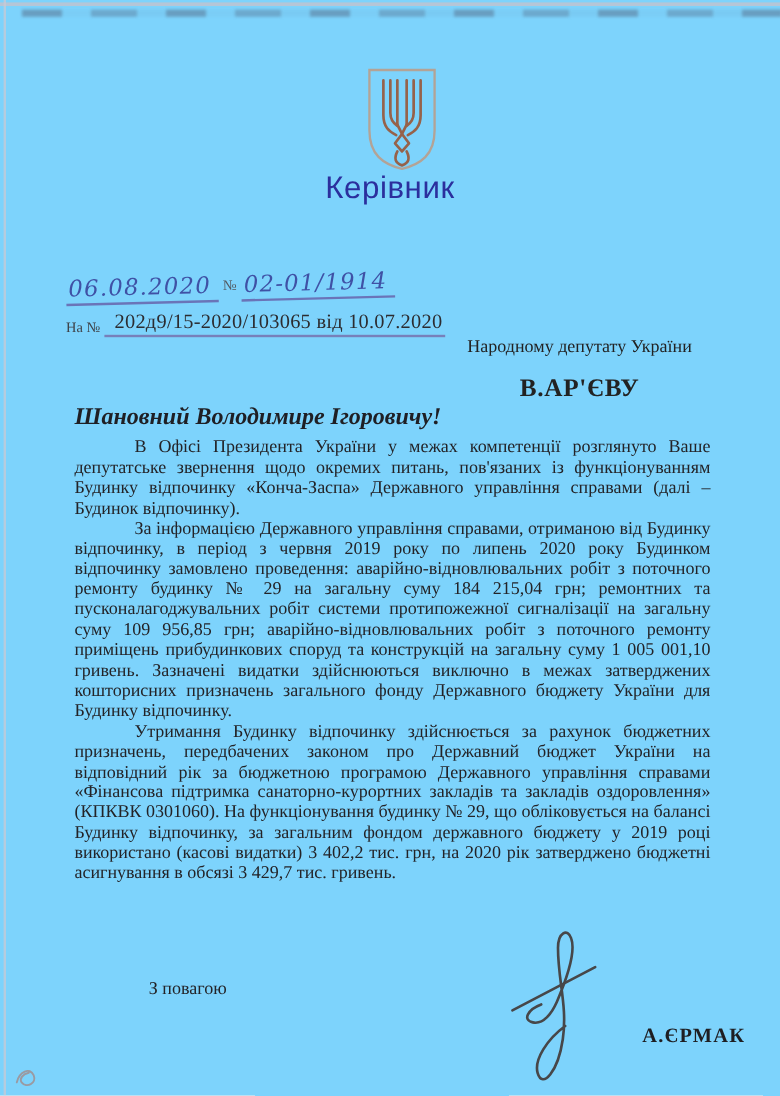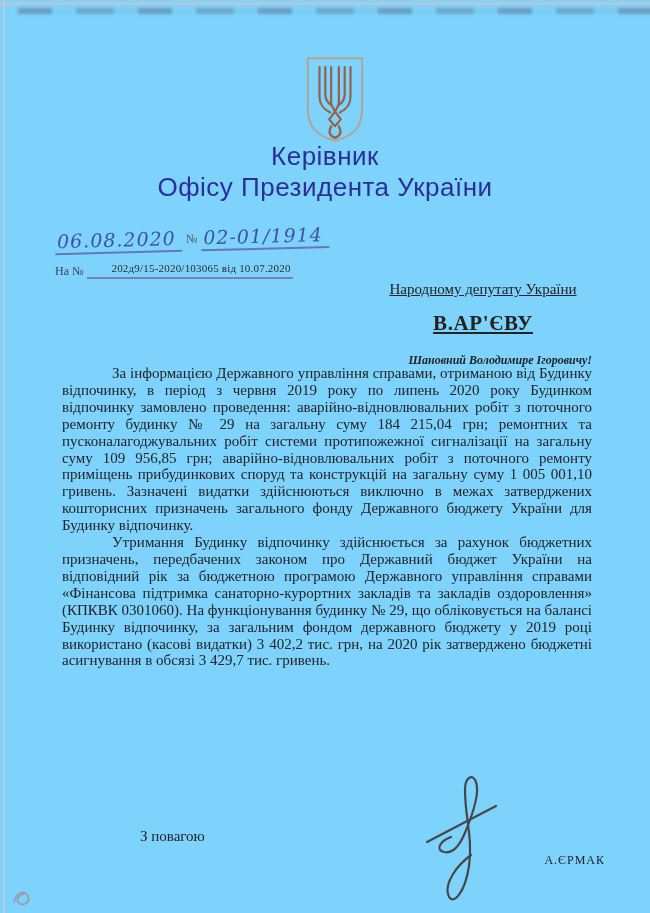--- a/index.html
+++ b/index.html
@@ -49,46 +49,46 @@
     letter-spacing:1px;
   }
   .hw-underline{display:inline-block;border-bottom:2px solid #6a74b8;padding:0 6px 1px 2px;}
   .no-label{font-size:12px;color:#53585f;font-style:normal;margin:0 4px;position:relative;top:-2px;}
   .reply-row{margin-top:7px;white-space:nowrap;}
   .reply-label{font-size:12px;color:#3e4248;vertical-align:bottom;}
   .reply-line{
     display:inline-block;border-bottom:2px solid #7780ba;
     min-width:190px;margin-left:4px;padding:0 2px 1px 8px;
   }
-  .reply-value{font-size:11px;color:#2c2c30;letter-spacing:.2px;white-space:nowrap;margin-left:16px;}
+  .reply-value{font-size:17px;color:#2c2c30;letter-spacing:.2px;white-space:nowrap;}
 
   
-  .recipient{position:absolute;left:378px;top:281px;width:210px;text-align:center;font-size:15px;color:#222;text-decoration:underline;}
+  .recipient{position:absolute;left:378px;top:281px;width:210px;text-align:center;font-size:15px;color:#222;}
   .recipient-name{margin-top:13px;font-weight:bold;font-size:21px;letter-spacing:.6px;}
 
   
   .salutation{
     position:absolute;left:62px;top:336px;width:530px;
-    text-align:right;font-weight:bold;font-style:italic;font-size:12px;color:#1f1f24;margin-top:17px;
+    text-align:left;font-weight:bold;font-style:italic;font-size:20px;color:#1f1f24;
   }
 
   
   .body-text{position:absolute;left:62px;top:365px;width:530px;}
   .body-text p{
     margin:0;text-align:justify;
     font-size:15px;line-height:16.9px;
     text-indent:50px;color:#232327;
   }
 
   
-  .regards{position:absolute;left:140px;top:816px;font-size:15px;color:#232327;margin-top:12px;}
+  .regards{position:absolute;left:124px;top:816px;font-size:15px;color:#232327;}
   .signature{position:absolute;left:413px;top:737px;width:118px;height:174px;}
   .signer-name{
-    position:absolute;right:68px;top:853px;
-    font-weight:normal;font-size:12px;letter-spacing:1px;color:#1e1e22;
+    position:absolute;right:52px;top:853px;
+    font-weight:bold;font-size:17px;letter-spacing:1px;color:#1e1e22;
   }
   .pencil-mark{position:absolute;left:10px;top:886px;width:32px;height:22px;}
 </style>
 </head>
 <body>
 
 <div class="page">
 
   <div class="top-edge-line"></div>
   <div class="top-smudge"></div>
@@ -105,40 +105,40 @@
       <path d="M23,12 V40 C23,46 26,49 29,51"></path>
       <path d="M49,12 V42 C49,52 44,56 38,59"></path>
       <path d="M43,12 V40 C43,46 40,49 37,51"></path>
       <path d="M33,58 L27,66 L33,73 L39,66 Z"></path>
       <path d="M29,73 C26,79 27,83 33,85 C39,83 40,79 37,73"></path>
     </g>
   </svg>
 
   <div class="header-title">
     <div>Керівник</div>
-    <div>Офісу Президента України</div>
   </div>
 
   <div class="ref-block">
     <div class="ref-date-row">
       <span class="handwritten hw-underline">06.08.2020</span><span class="no-label">№</span><span class="handwritten hw-underline">02-01/1914</span>
     </div>
     <div class="reply-row">
       <span class="reply-label">На №</span><span class="reply-line"><span class="reply-value">202д9/15-2020/103065 від 10.07.2020</span></span>
     </div>
   </div>
 
   <div class="recipient">
     <div>Народному депутату України</div>
     <div class="recipient-name">В.АР'ЄВУ</div>
   </div>
 
   <div class="salutation">Шановний Володимире Ігоровичу!</div>
 
   <div class="body-text">
+    <p>В Офісі Президента України у межах компетенції розглянуто Ваше депутатське звернення щодо окремих питань, пов'язаних із функціонуванням Будинку відпочинку «Конча-Заспа» Державного управління справами (далі – Будинок відпочинку).</p>
     <p>За інформацією Державного управління справами, отриманою від Будинку відпочинку, в період з червня 2019 року по липень 2020 року Будинком відпочинку замовлено проведення: аварійно-відновлювальних робіт з поточного ремонту будинку № 29 на загальну суму 184 215,04 грн; ремонтних та пусконалагоджувальних робіт системи протипожежної сигналізації на загальну суму 109 956,85 грн; аварійно-відновлювальних робіт з поточного ремонту приміщень прибудинкових споруд та конструкцій на загальну суму 1 005 001,10 гривень. Зазначені видатки здійснюються виключно в межах затверджених кошторисних призначень загального фонду Державного бюджету України для Будинку відпочинку.</p>
     <p>Утримання Будинку відпочинку здійснюється за рахунок бюджетних призначень, передбачених законом про Державний бюджет України на відповідний рік за бюджетною програмою Державного управління справами «Фінансова підтримка санаторно-курортних закладів та закладів оздоровлення» (КПКВК 0301060). На функціонування будинку № 29, що обліковується на балансі Будинку відпочинку, за загальним фондом державного бюджету у 2019 році використано (касові видатки) 3 402,2 тис. грн, на 2020 рік затверджено бюджетні асигнування в обсязі 3 429,7 тис. гривень.</p>
   </div>
 
   <div class="regards">З повагою</div>
 
   <svg class="signature" viewBox="0 0 118 174" fill="none" aria-hidden="true">
     <g stroke="#474749" stroke-width="2.2" stroke-linecap="round" stroke-linejoin="round">
       <path d="M38,100
                c-11,4 -16,13 -7,15

